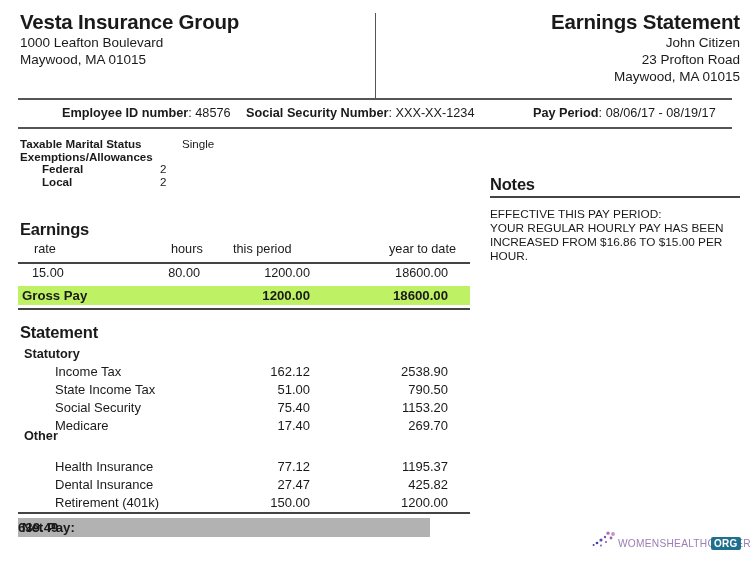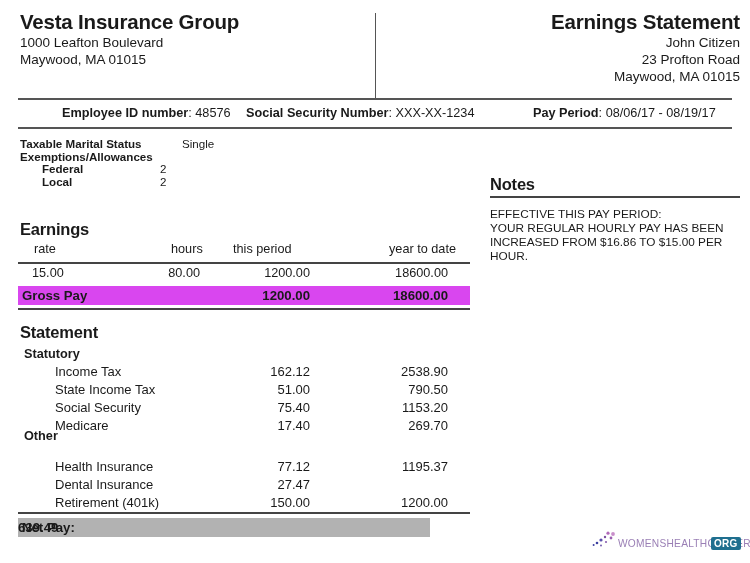--- a/index.html
+++ b/index.html
@@ -141,21 +141,21 @@
   .cell { position: absolute; top: 0; white-space: nowrap; }
   #cell-rate   { left: 32px; }
   #cell-hours  { left: 0; width: 200px; text-align: right; }
   #cell-period { left: 0; width: 310px; text-align: right; }
   #cell-ytd    { left: 0; width: 448px; text-align: right; }
 
   #gross-bar {
     position: absolute;
     left: 18px; top: 66px;
     width: 452px; height: 19px;
-    background: #d946ef;
+    background: #bef264;
   }
   #gross-bar .g-label {
     position: absolute;
     left: 4px; top: 2px;
     font-size: 13.2px;
     font-weight: bold;
   }
   #gross-bar .g-period {
     position: absolute;
     left: 0; top: 2px;
@@ -405,20 +405,21 @@
   <div class="group-title" id="other-title">Other</div>
 
   <div class="ded-row" style="top:136px;">
     <span class="d-name">Health Insurance</span>
     <span class="d-period">77.12</span>
     <span class="d-ytd">1195.37</span>
   </div>
   <div class="ded-row" style="top:154px;">
     <span class="d-name">Dental Insurance</span>
     <span class="d-period">27.47</span>
+    <span class="d-ytd">425.82</span>
   </div>
   <div class="ded-row" style="top:172px;">
     <span class="d-name">Retirement (401k)</span>
     <span class="d-period">150.00</span>
     <span class="d-ytd">1200.00</span>
   </div>
 
   <div id="netpay-rule"></div>
 
   <div id="netpay-bar">

